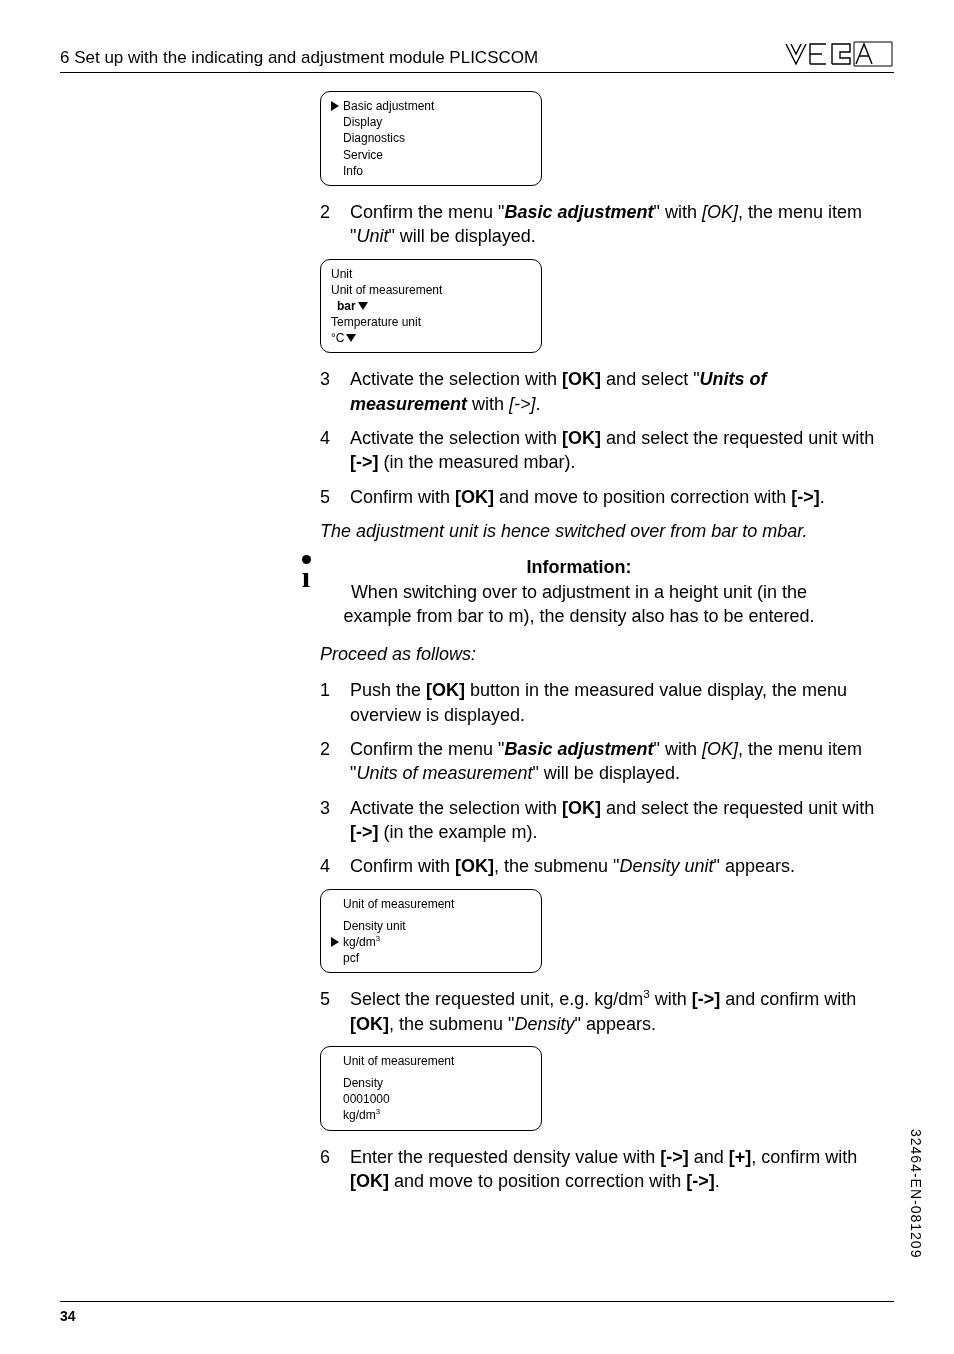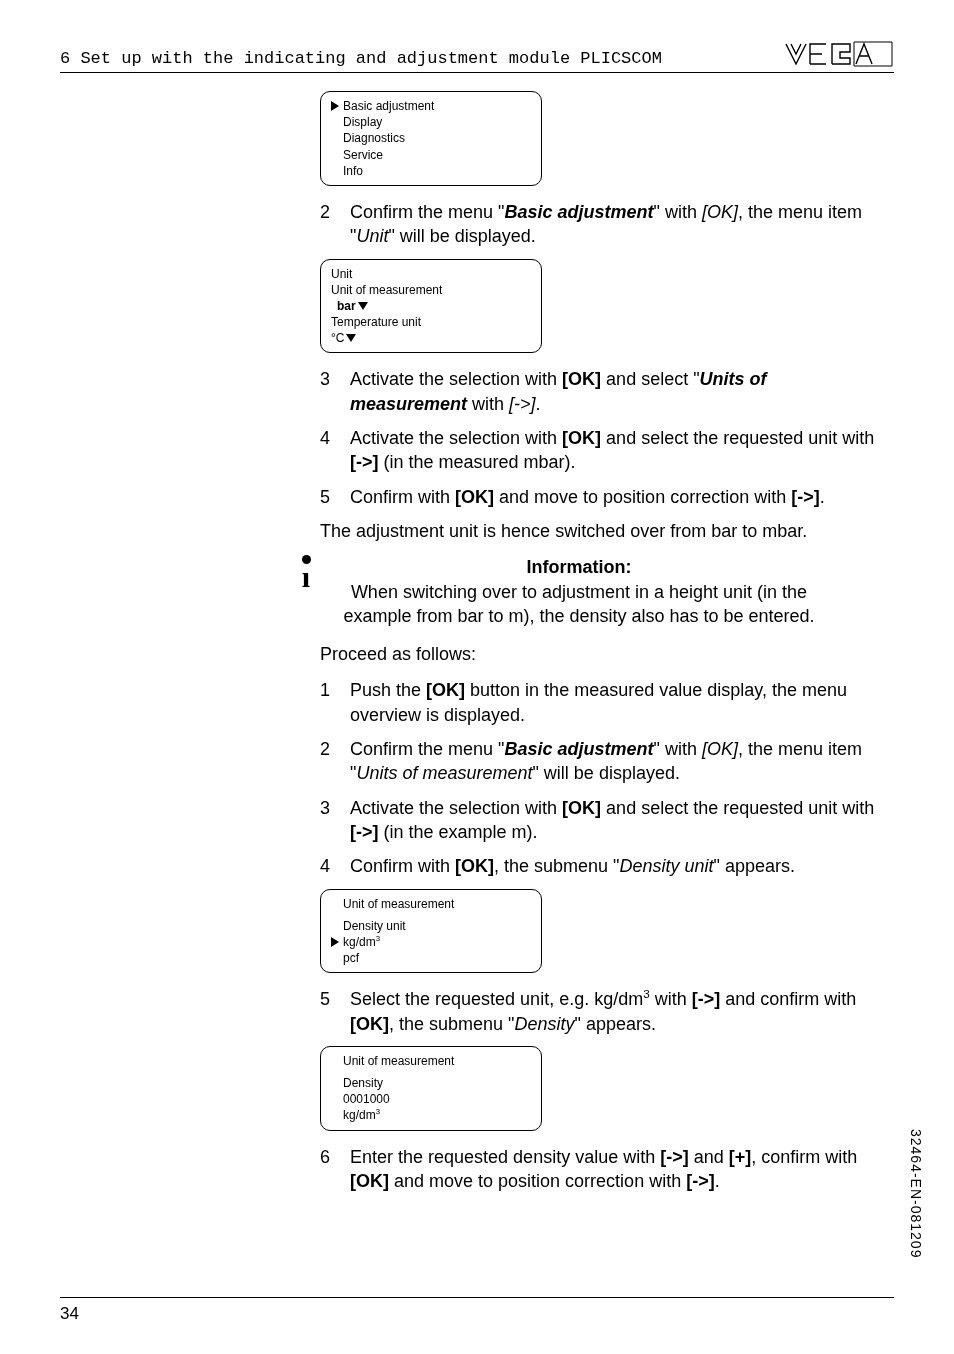--- a/index.html
+++ b/index.html
@@ -18,21 +18,20 @@
     box-sizing: border-box;
     padding: 40px 60px 40px 60px;
   }
   .header-line {
     border-bottom: 1px solid #000;
     padding-bottom: 4px;
     margin-bottom: 18px;
     display: flex;
     justify-content: space-between;
     align-items: flex-end;
-    font-family: Liberation Mono, monospace;
   }
   .section-title { font-size: 17px; }
   .logo svg { display: block; }
   .content {
     margin-left: 260px;
     margin-right: 10px;
     font-size: 18px;
     line-height: 1.35;
   }
   .lcd {
@@ -72,21 +71,21 @@
     display: flex;
     align-items: flex-start;
     margin: 4px 0 10px 0;
   }
   ol.steps > li .num {
     width: 30px;
     flex: 0 0 30px;
     font-size: 18px;
   }
   ol.steps > li .txt { flex: 1; }
-  .para { margin: 6px 0 12px 0; }
+  .para { margin: 6px 0 12px 0; font-style: italic; }
   .info-block {
     display: flex;
     align-items: flex-start;
     gap: 16px;
     margin: 10px 0 4px 0;
   }
   .info-icon {
     width: 24px;
     flex: 0 0 24px;
     text-align: center;
@@ -112,21 +111,22 @@
   }
   .footer {
     position: absolute;
     bottom: 30px;
     left: 60px;
     right: 60px;
     border-top: 1px solid #000;
     padding-top: 6px;
     display: flex;
     justify-content: space-between;
-    font-size: 17px;
+    font-size: 14px;
+    font-weight: bold;
   }
   b { font-weight: bold; }
   i { font-style: italic; }
   sup { font-size: 0.65em; vertical-align: super; line-height: 0; }
 </style>
 </head>
 <body>
 
 <div class="page">
 

